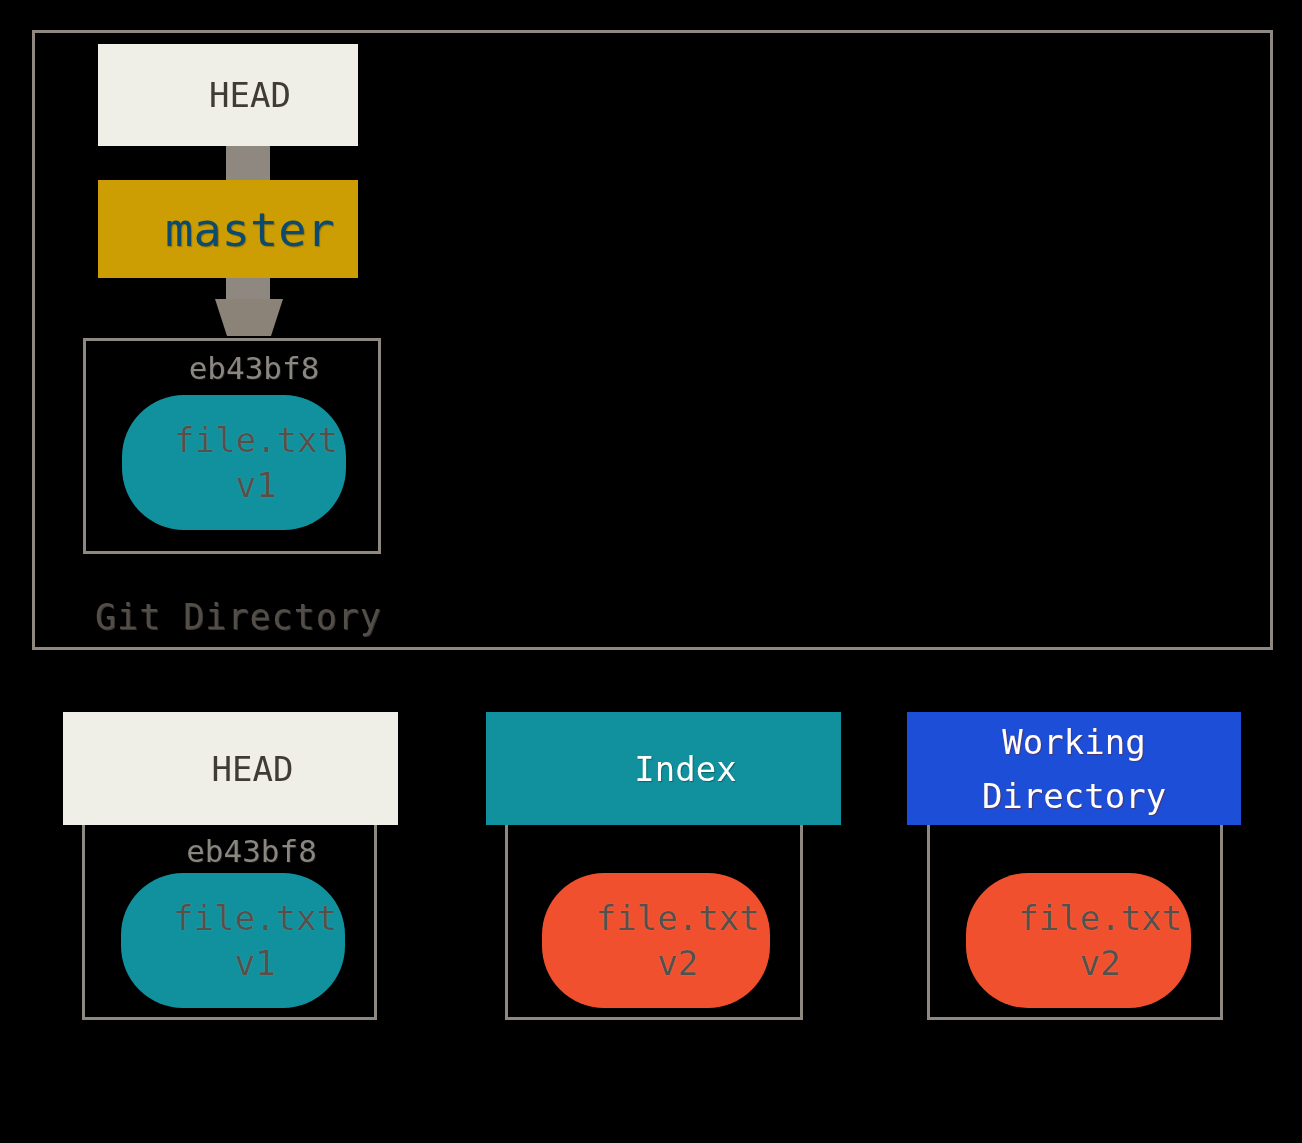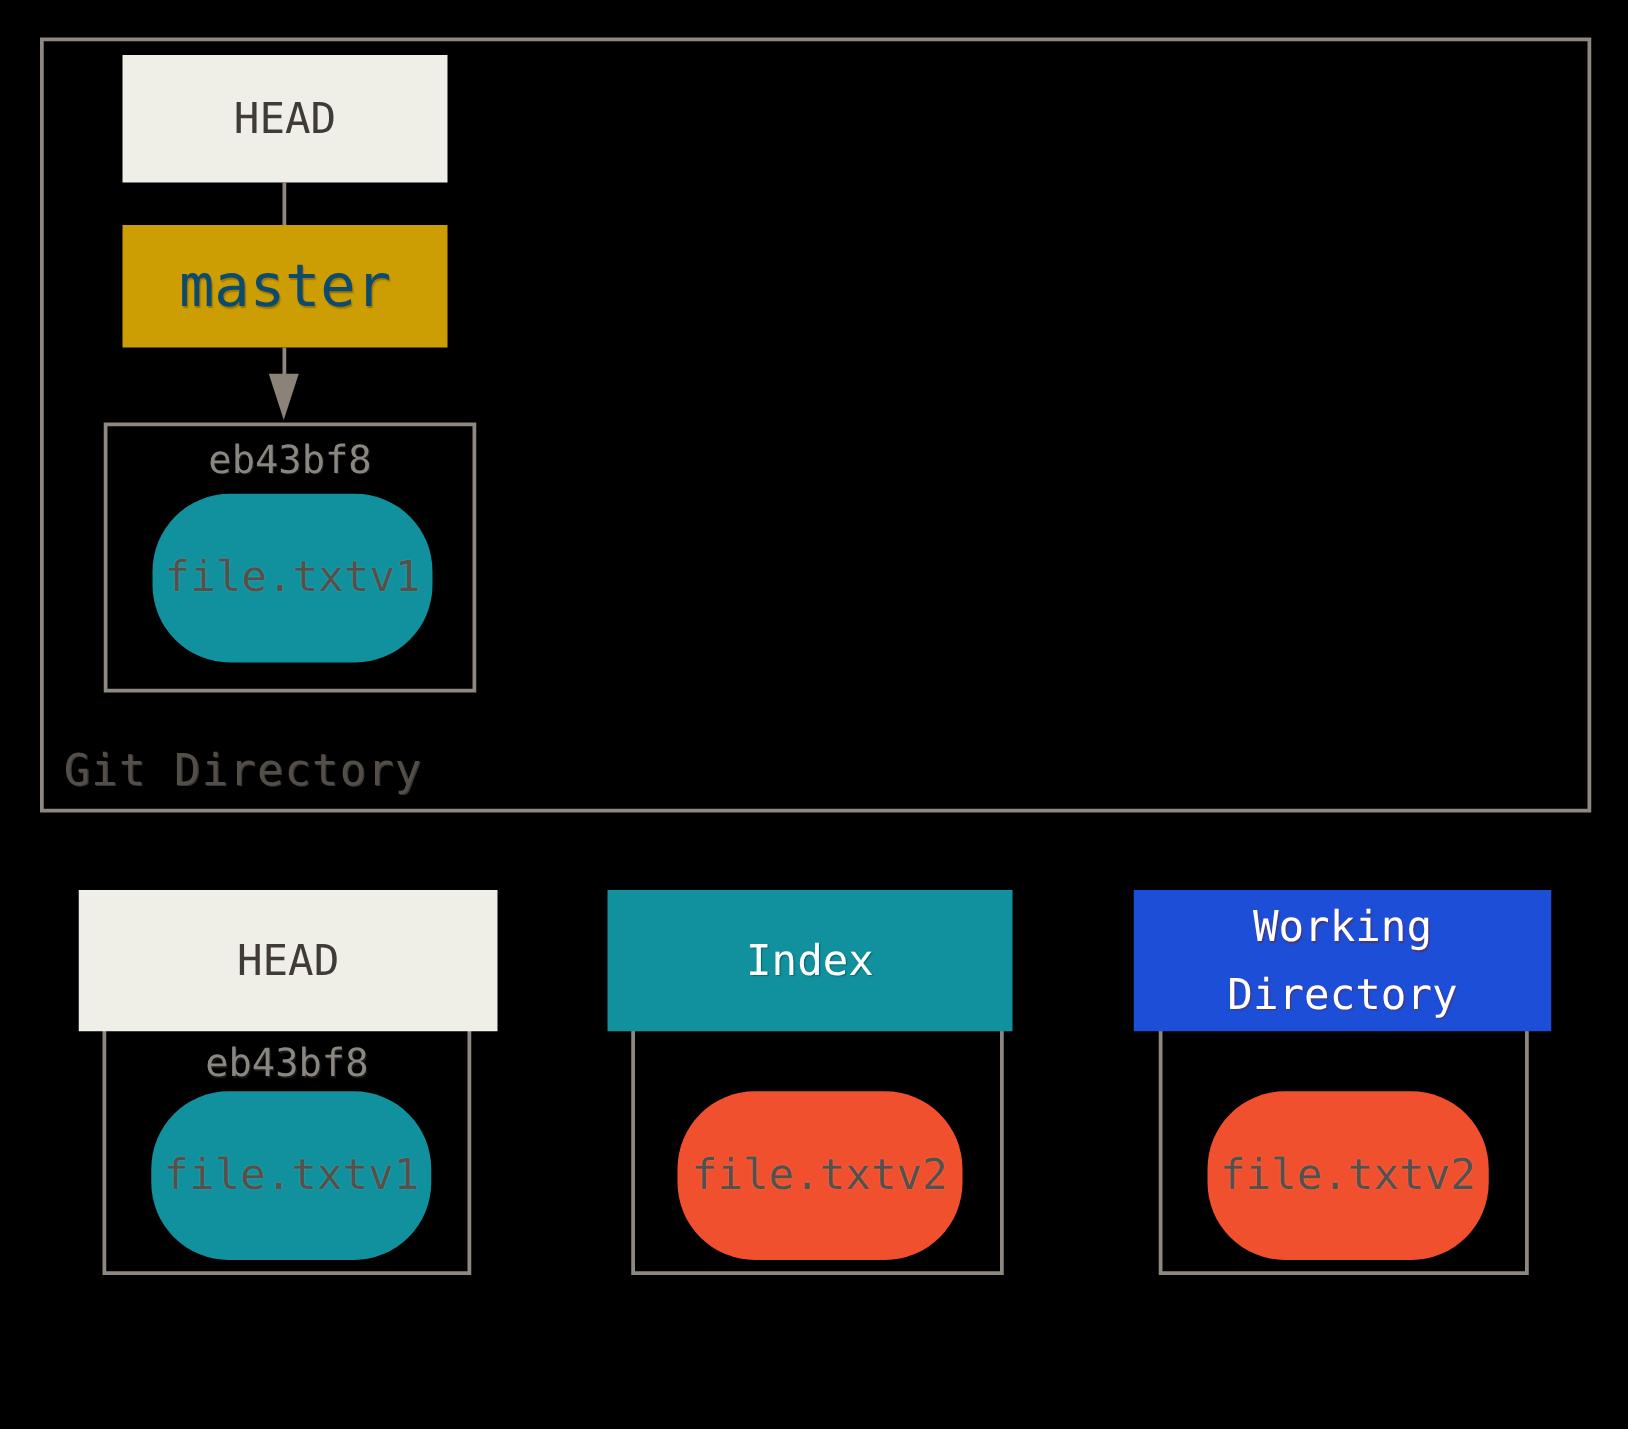--- a/index.html
+++ b/index.html
@@ -4,21 +4,21 @@
 <style>
   html, body { margin: 0; padding: 0; background: #000; }
   .canvas {
     position: relative;
     width: 1302px;
     height: 1143px;
     background: #000000;
     font-family: "DejaVu Sans Mono", monospace;
     overflow: hidden;
   }
-  .abs { position: absolute; box-sizing: border-box; }
+  .abs { position: absolute; box-sizing: border-box; padding-left: 44px; }
 
   
   .repo-box {
     left: 32px; top: 30px; width: 1241px; height: 620px;
     border: 3px solid #8E8880;
   }
   .repo-label {
     left: 16px; top: 564px; width: 400px;
     font-size: 35px; color: #534E48; letter-spacing: 1px;
     text-shadow: 1px 1px 0 rgba(160,154,146,0.35);
@@ -48,21 +48,21 @@
   .commit-box {
     left: 48px; top: 305px; width: 298px; height: 216px;
     border: 3px solid #8E8880;
   }
   .hash-label {
     left: 0; top: 9px; width: 100%;
     text-align: center; font-size: 31px; color: #8A8680;
     text-shadow: 1px 1px 0 rgba(40,38,35,0.6);
   }
   .pill {
-    display: flex; flex-direction: row;
+    display: flex; flex-direction: column;
     align-items: center; justify-content: center;
     border-radius: 62px; text-align: center;
   }
   .pill span {
     font-size: 34px; line-height: 45px; color: #55504A;
     text-shadow: 0 0 1px rgba(255,255,255,0.35);
   }
   .pill-teal   { background: #11919E; }
   .pill-orange { background: #F1502F; }
   .commit-pill { left: 36px; top: 54px; width: 224px; height: 135px; }
@@ -72,21 +72,21 @@
     top: 712px; height: 113px; z-index: 2;
     display: flex; align-items: center; justify-content: center;
     text-align: center; font-size: 34px; line-height: 54px;
   }
   .col-container {
     top: 800px; height: 220px; z-index: 1;
     border: 3px solid #8E8880;
   }
   .hd-header  { left: 63px;  width: 335px; background: #EFEEE7; color: #403B36; }
   .hd-cont    { left: 82px;  width: 295px; }
-  .ix-header  { left: 486px; width: 324px; background: #11919E; color: #FFFFFF;
+  .ix-header  { left: 486px; width: 355px; background: #11919E; color: #FFFFFF;
                 text-shadow: 1px 1px 1px rgba(0,60,66,0.5); justify-content: center; }
   .ix-cont    { left: 505px; width: 298px; }
   .wd-header  { left: 907px; width: 334px; background: #1d4ed8; color: #FFFFFF; padding: 0 40px;
                 text-shadow: 1px 1px 1px rgba(120,30,10,0.5); }
   .wd-cont    { left: 927px; width: 296px; }
 
   .col-hash { left: 0; top: 30px; width: 100%; text-align: center;
               font-size: 31px; color: #8A8680; text-shadow: 1px 1px 0 rgba(40,38,35,0.6); }
   .hd-pill { left: 36px; top: 70px; width: 224px; height: 135px; }
   .ix-pill { left: 34px; top: 70px; width: 228px; height: 135px; }

